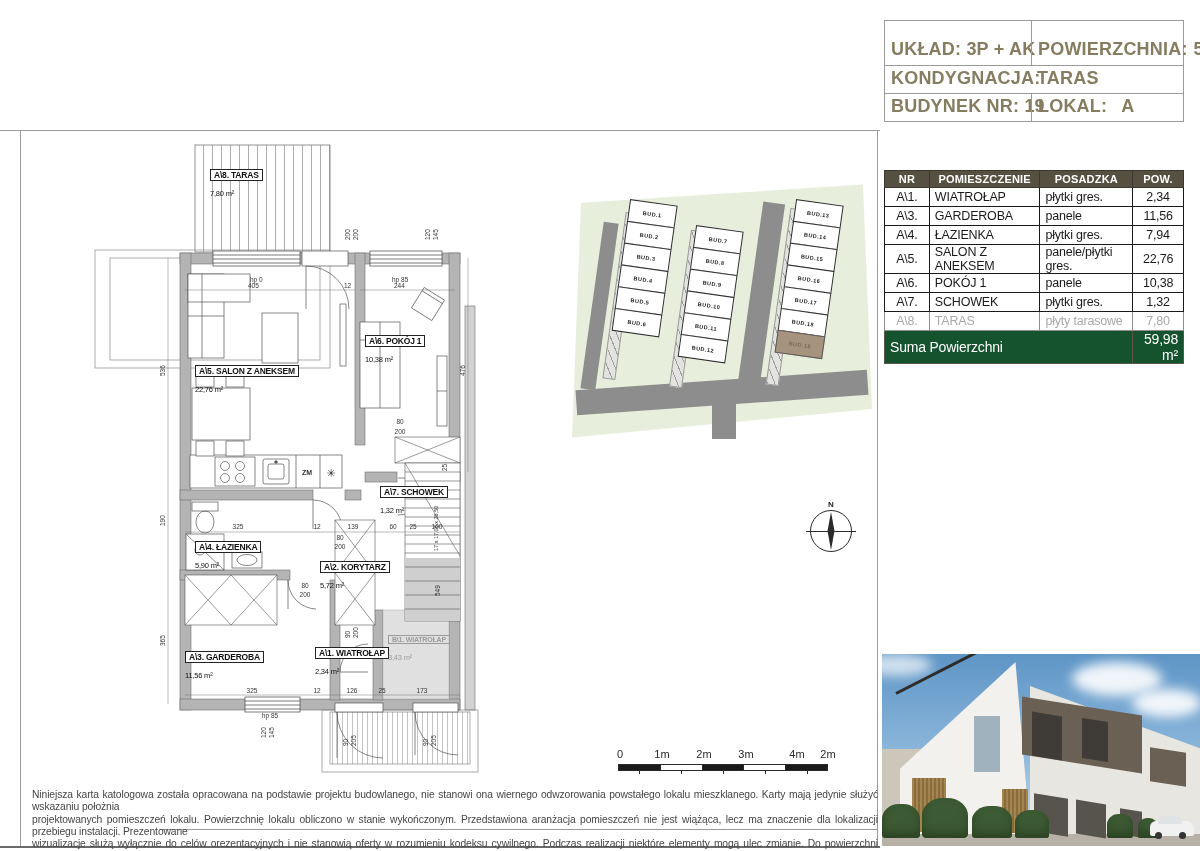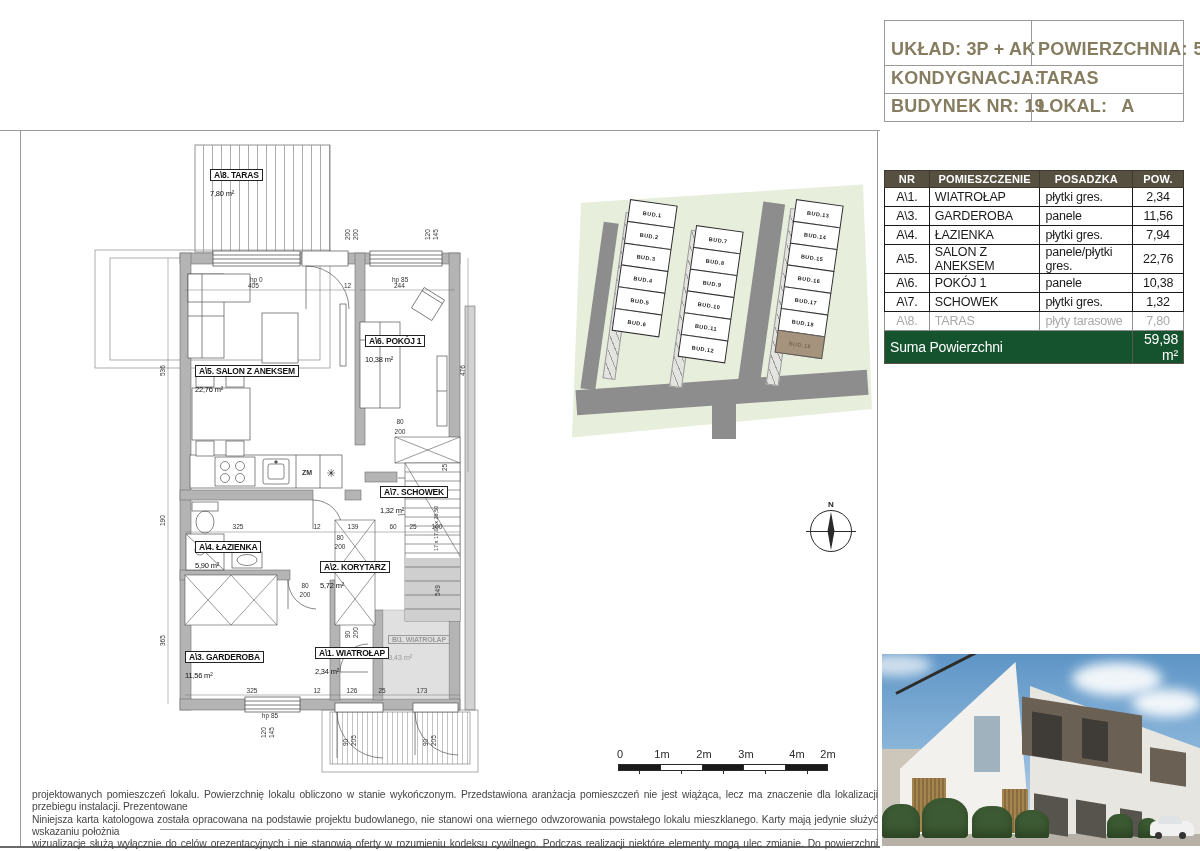--- a/index.html
+++ b/index.html
@@ -530,22 +530,22 @@
       <div class="s-seg b"></div>
   </div>
   <div class="s-tick" style="left:21px;"></div>
     <div class="s-tick" style="left:63px;"></div>
   <div class="s-tick" style="left:105px;"></div>
     <div class="s-tick" style="left:147px;"></div>
     <div class="s-tick" style="left:189px;"></div>
 </div>
 
 <div class="disc">
+  <div>Niniejsza karta katologowa została opracowana na podstawie projektu budowlanego, nie stanowi ona wiernego odwzorowania powstałego lokalu mieszklanego. Karty mają jedynie służyć wskazaniu położnia</div>
   <div>projektowanych pomieszczeń lokalu. Powierzchnię lokalu obliczono w stanie wykończonym. Przedstawiona aranżacja pomieszczeń nie jest wiążąca, lecz ma znaczenie dla lokalizacji przebiegu instalacji. Prezentowane</div>
-  <div>Niniejsza karta katologowa została opracowana na podstawie projektu budowlanego, nie stanowi ona wiernego odwzorowania powstałego lokalu mieszklanego. Karty mają jedynie służyć wskazaniu położnia</div>
   <div>wizualizacje służą wyłącznie do celów orezentacyjnych i nie stanowią oferty w rozumieniu kodeksu cywilnego. Podczas realizacji niektóre elementy mogą ulec zmianie. Do powierzchni ogródka została wliczona</div>
 
 </div>
 
 <div class="photo">
   <div class="cloud" style="left:190px;top:8px;width:90px;height:34px;"></div>
   <div class="cloud" style="left:250px;top:35px;width:70px;height:28px;"></div>
   <div class="cloud" style="left:-20px;top:0;width:70px;height:22px;opacity:.7;"></div>
   <div class="cloud" style="left:150px;top:55px;width:50px;height:18px;opacity:.8;"></div>
   <div class="ph-ground"></div>

